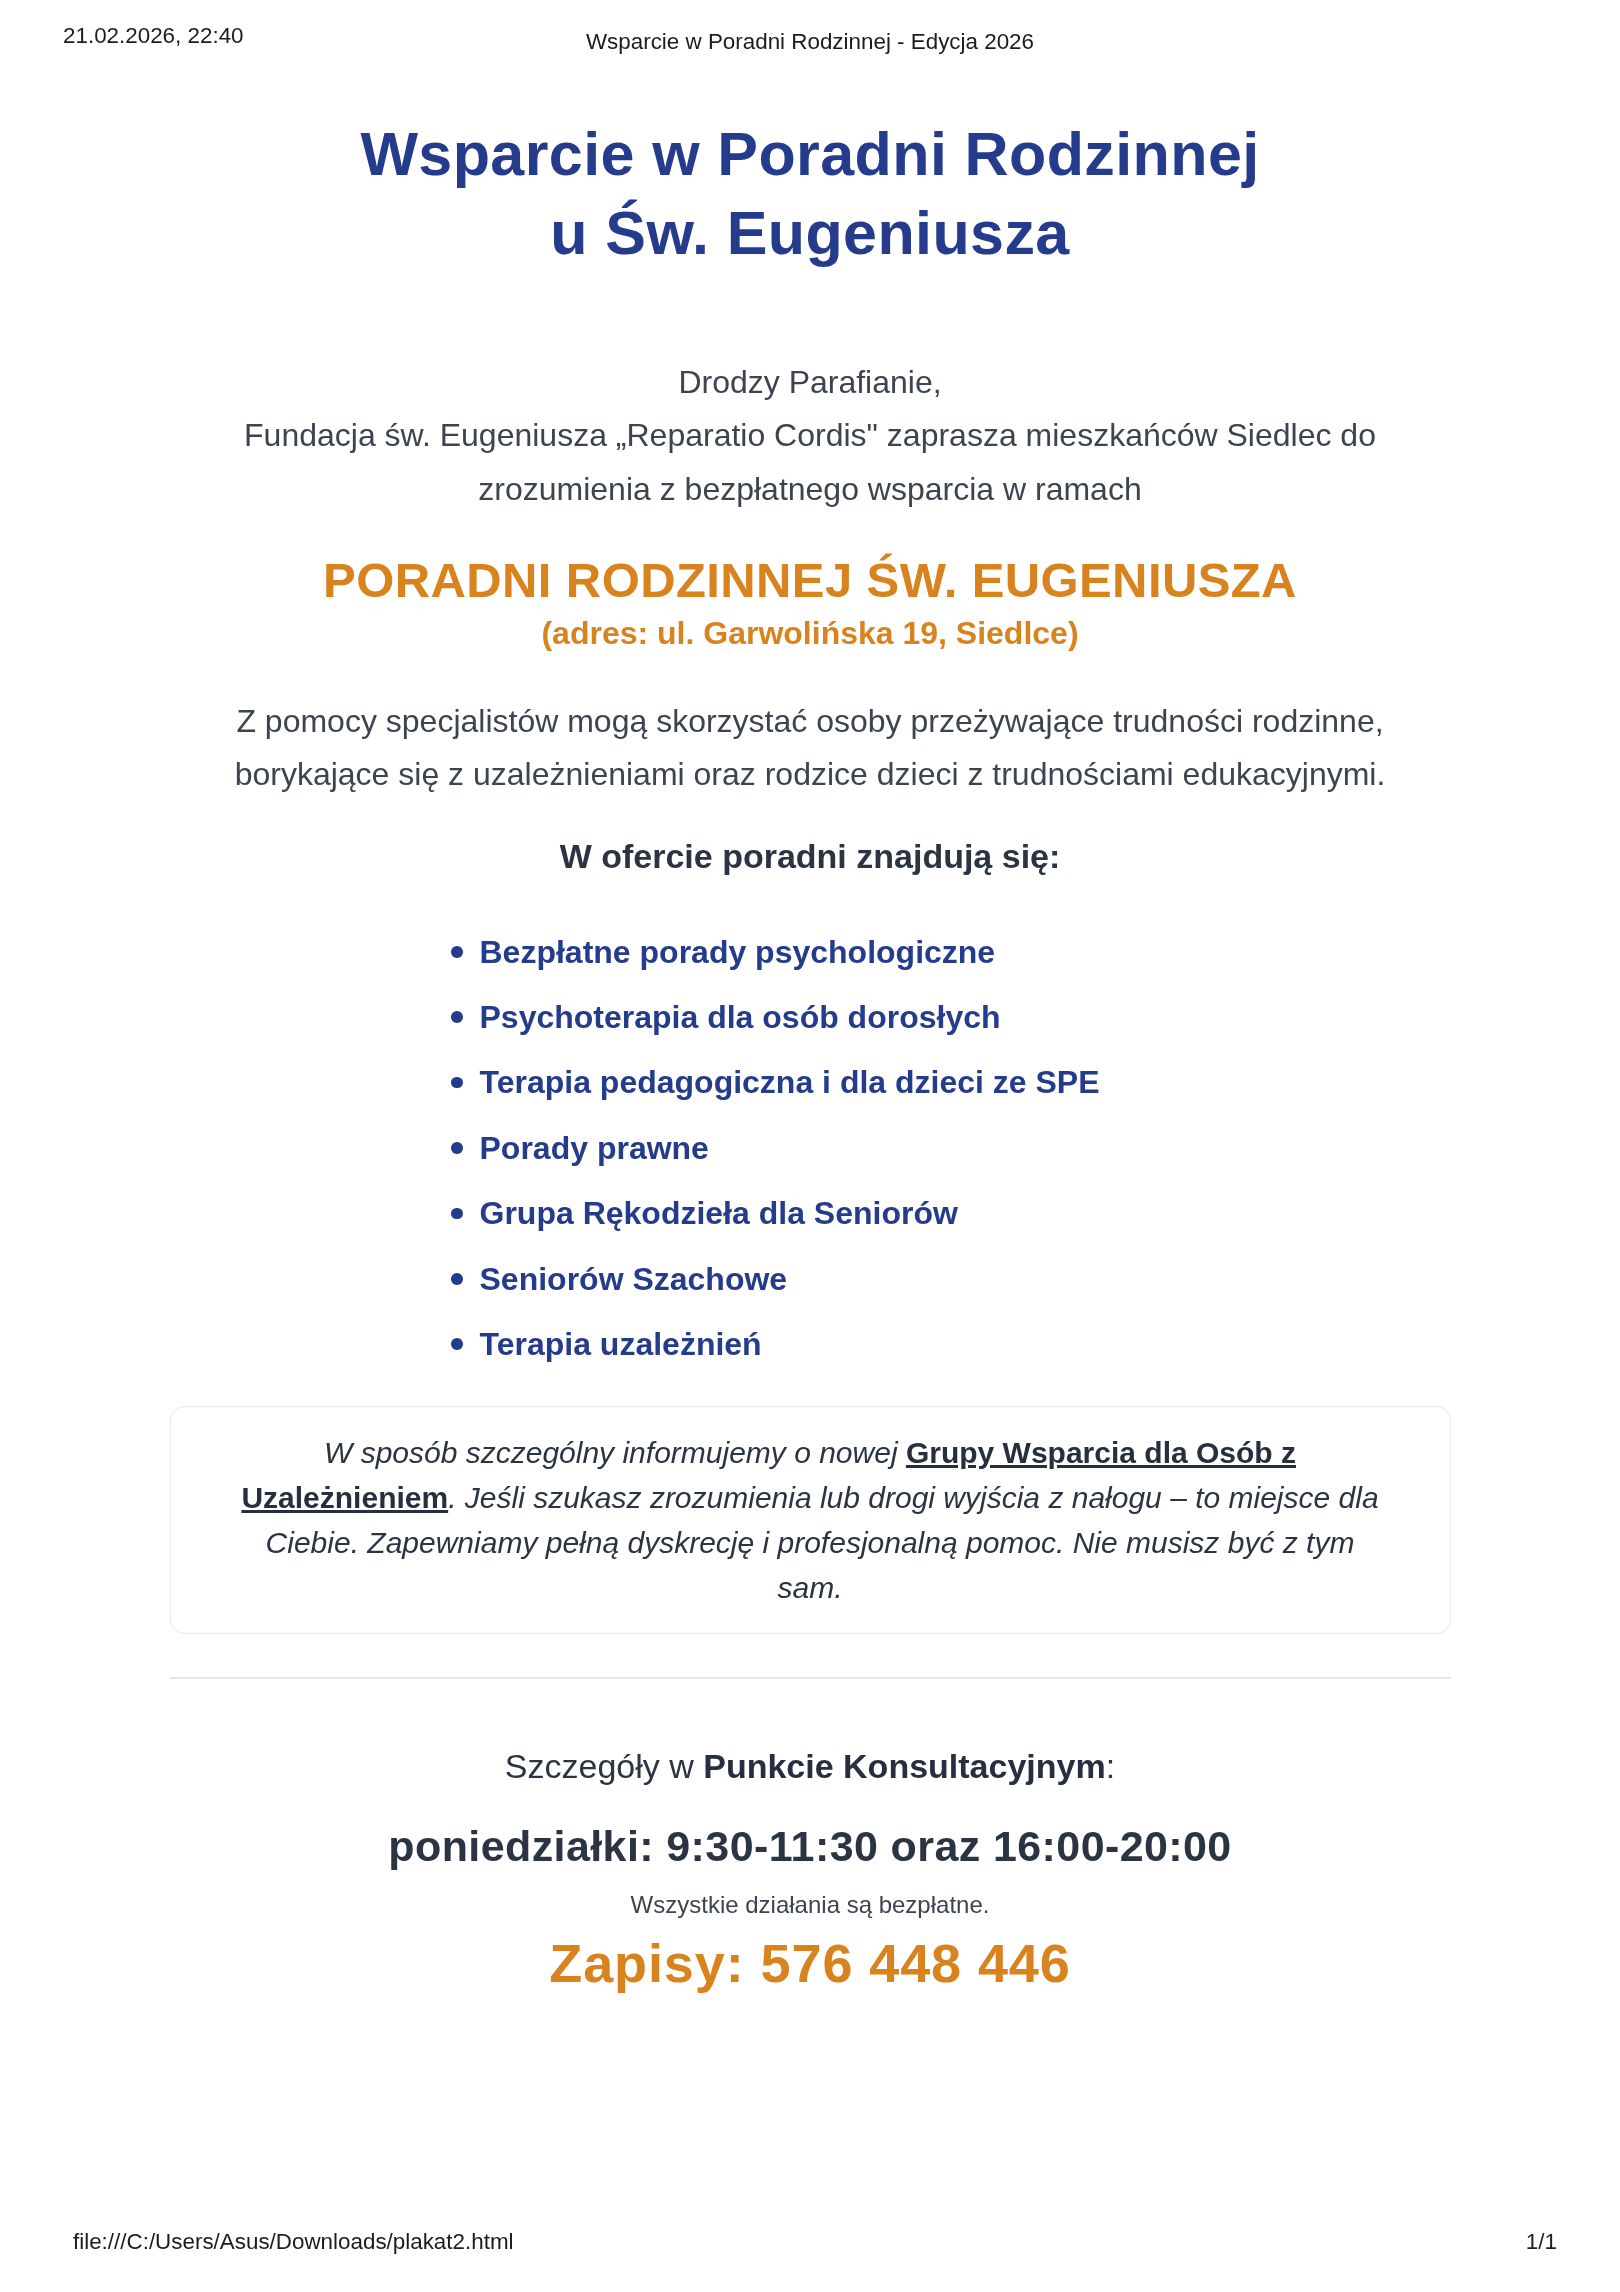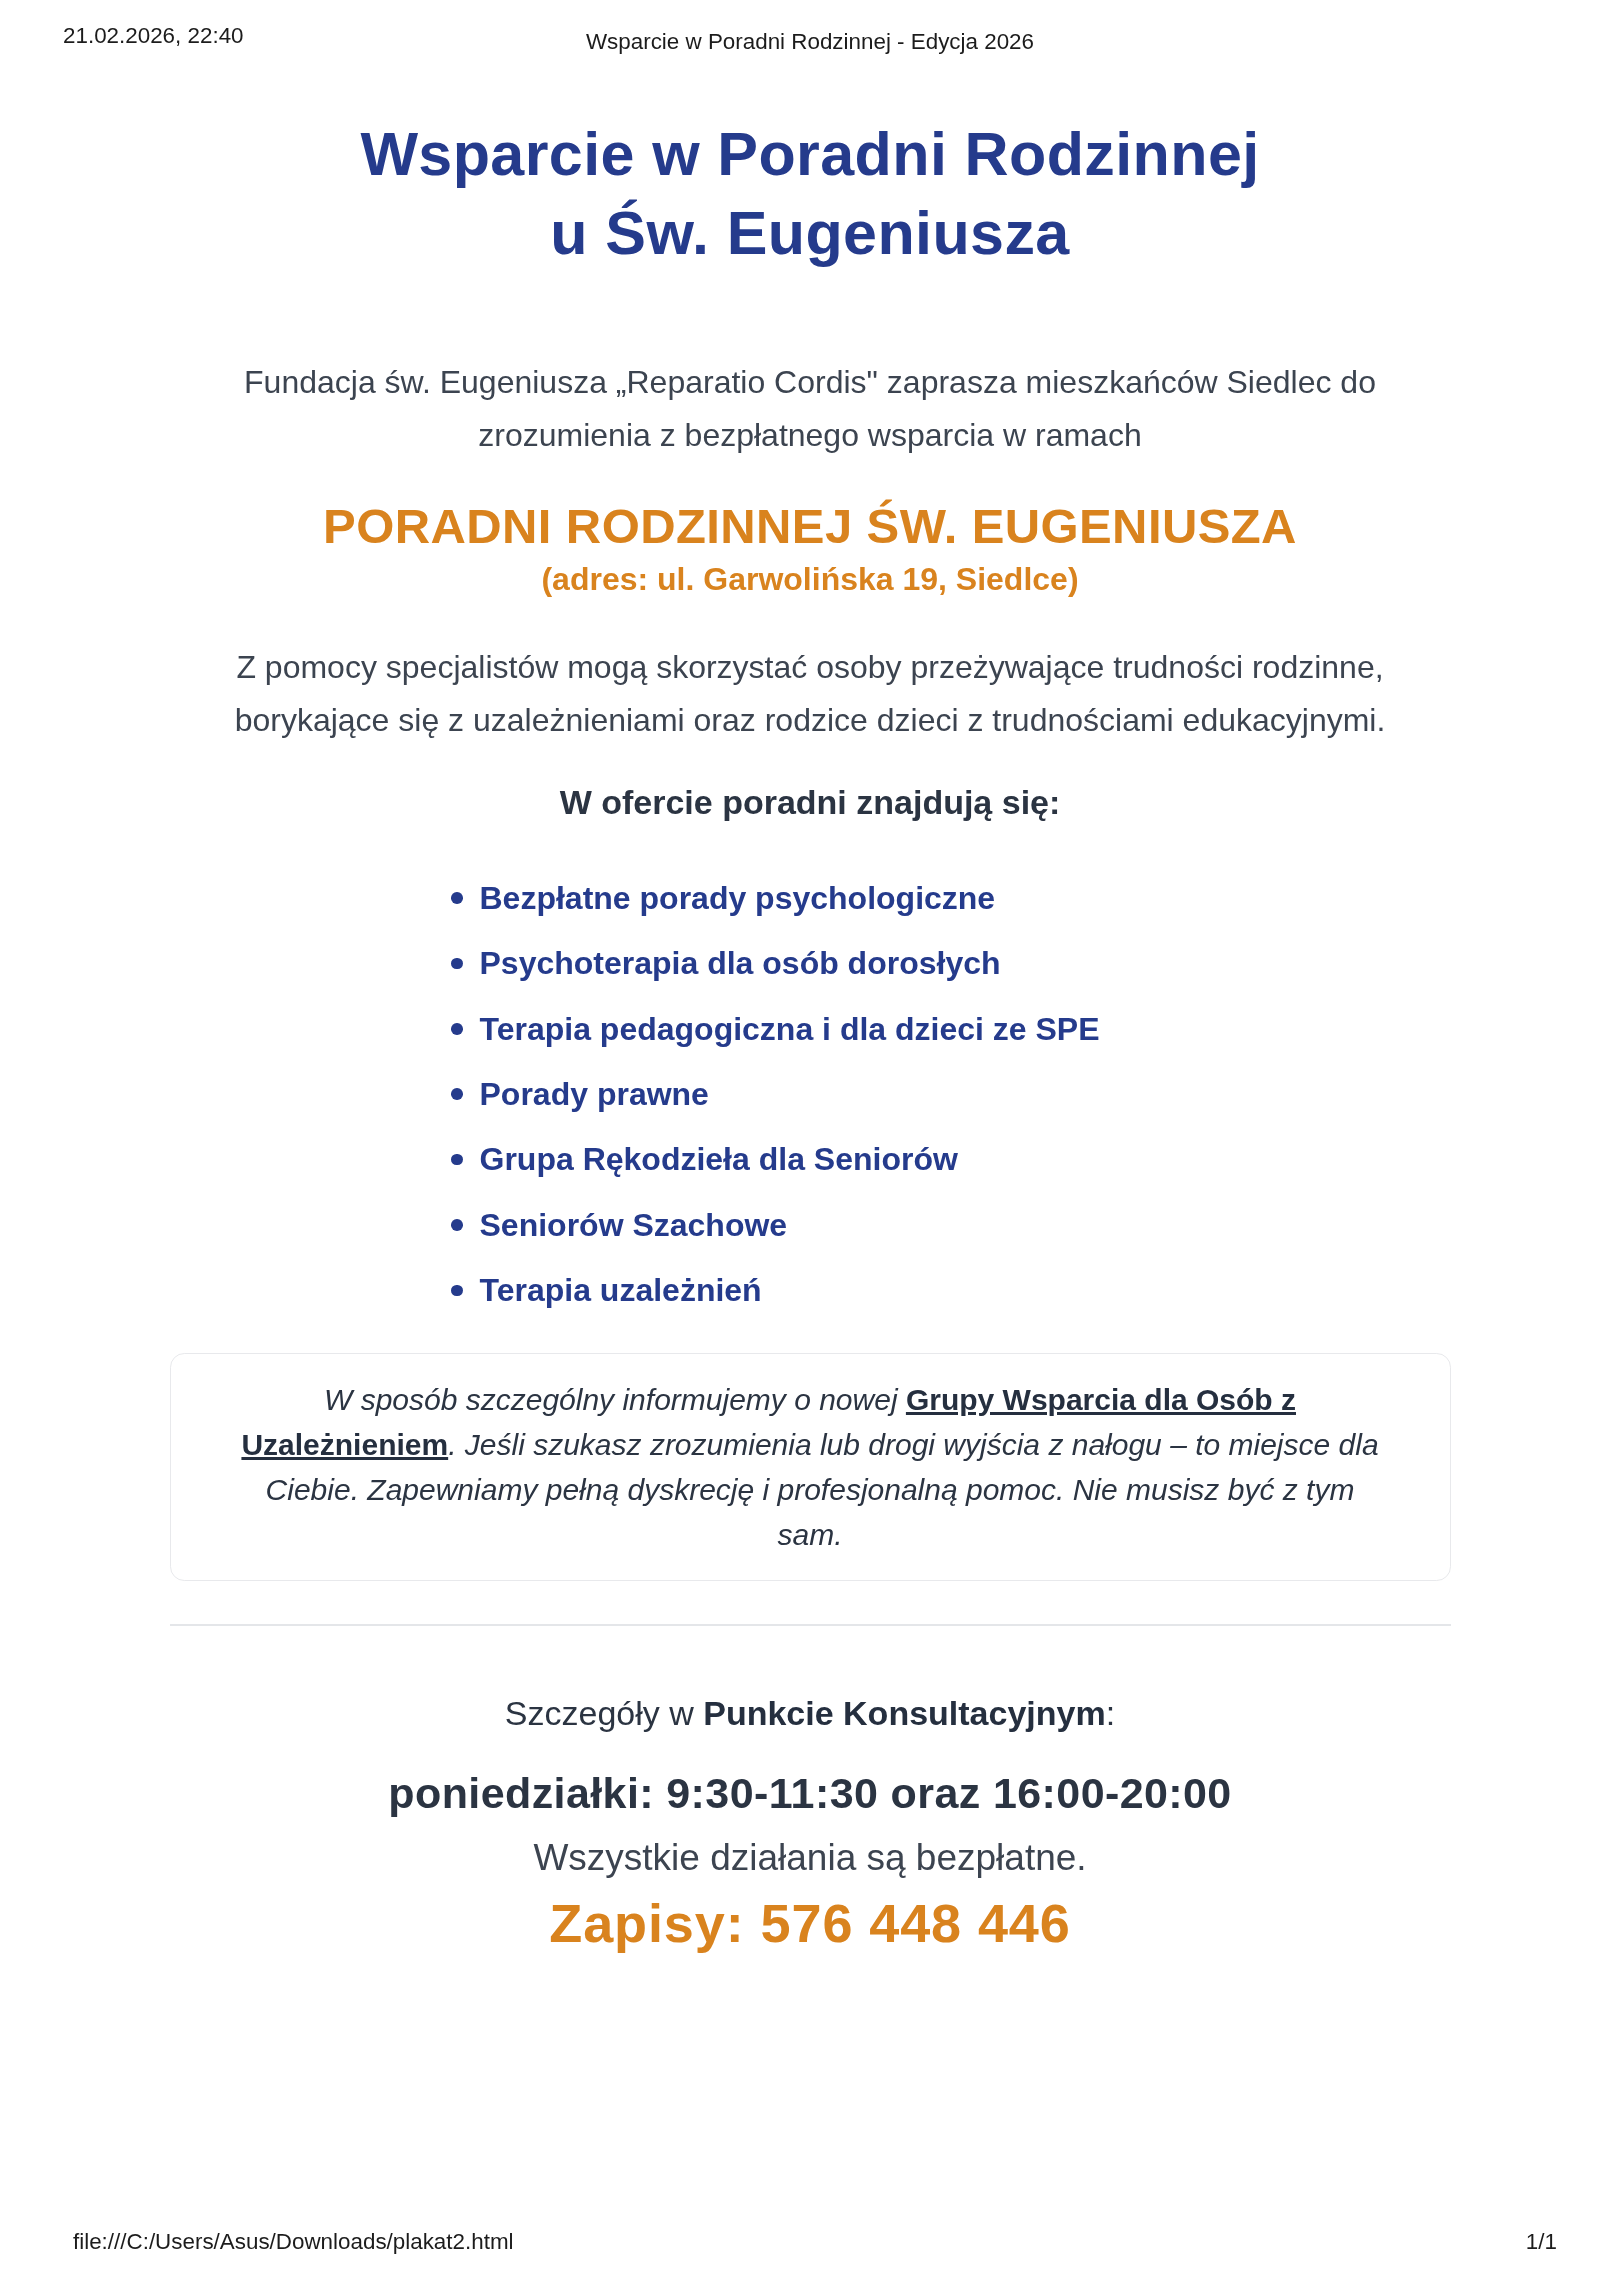--- a/index.html
+++ b/index.html
@@ -73,21 +73,21 @@
   }
   .divider {
     margin: 43px 0 0; border: none; border-top: 2.7px solid #e4e6e9; height: 0;
   }
   .details-line { margin: 68px 0 0; font-size: 34px; color: #2b3442; }
   .details-line strong { color: #252f3f; }
   .hours-line {
     margin: 36px 0 0; font-size: 43px; font-weight: bold; color: #2b3442;
     letter-spacing: 0.4px;
   }
-  .free-line { margin: 19.7px 0 0; font-size: 37px; color: #3c4450; }
+  .free-line { margin: 19.7px 0 0; font-size: 24px; color: #3c4450; }
   .signup-line {
     margin: 12.5px 0 0; font-size: 54px; font-weight: bold; color: #d9831e;
     letter-spacing: 0.9px;
   }
 </style>
 </head>
 <body>
 
 <header class="print-header">
   <span class="ph-date">21.02.2026, 22:40</span>
@@ -95,20 +95,21 @@
 </header>
 
 <main class="content">
 
   <h1 class="main-title">
     <span>Wsparcie w Poradni Rodzinnej</span>
     <span>u Św. Eugeniusza</span>
   </h1>
 
   <p class="intro">
+    <span>Drodzy Parafianie,</span>
     <span>Fundacja św. Eugeniusza „Reparatio Cordis" zaprasza mieszkańców Siedlec do</span>
     <span>zrozumienia z bezpłatnego wsparcia w ramach</span>
   </p>
 
   <h2 class="clinic-name">PORADNI RODZINNEJ ŚW. EUGENIUSZA</h2>
   <div class="clinic-address">(adres: ul. Garwolińska 19, Siedlce)</div>
 
   <p class="description">Z pomocy specjalistów mogą skorzystać osoby przeżywające trudności rodzinne, borykające się z uzależnieniami oraz rodzice dzieci z trudnościami edukacyjnymi.</p>
 
   <h3 class="offer-heading">W ofercie poradni znajdują się:</h3>

